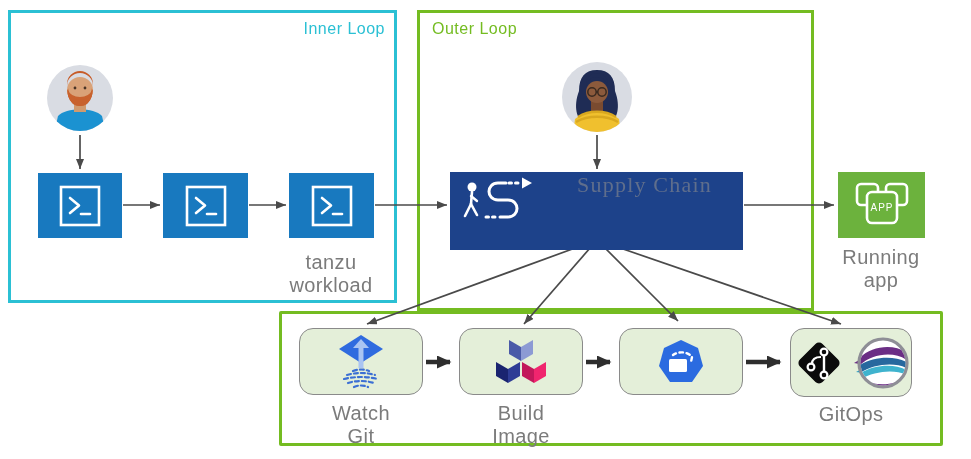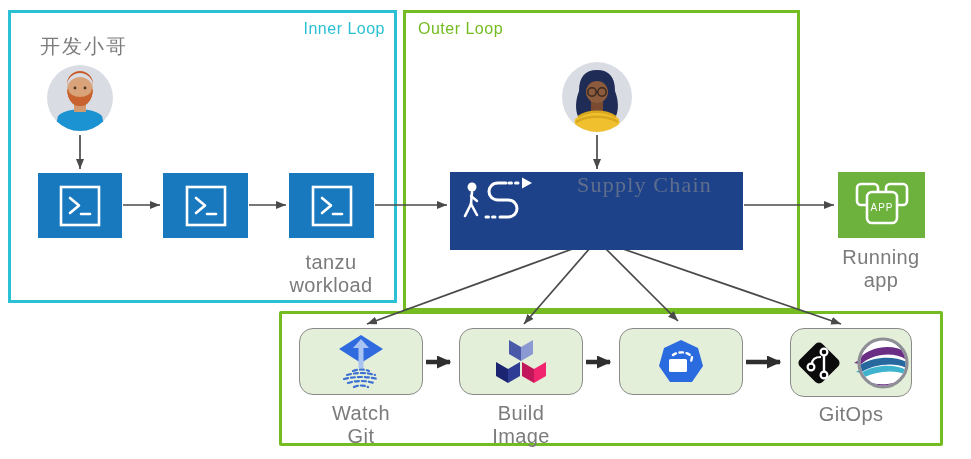--- a/index.html
+++ b/index.html
@@ -1,20 +1,20 @@
 <!DOCTYPE html>
 <html style="--inner-border: #2BC0D4; --outer-border: #74BC21; --step-blue: #1879BF; --supply-navy: #1D428A; --supply-text: #5F6E8C; --running-green: #6CB23D; --item-fill: #E4EFD9; --item-border: #8A8A8A; --label-gray: #7B7B7B; --arrow: #4A4A4A; --arrow-bold: #2E2E2E;"><head>
 <meta charset="utf-8">
 <style>
   html,body{margin:0;padding:0;background:#fff;font-family:"Liberation Sans",sans-serif;}
   #canvas{position:relative;width:971px;height:459px;background:#fff;overflow:hidden;}
   .abs{position:absolute;}
   .loop-box{position:absolute;background:transparent;box-sizing:border-box;}
   #inner-loop{left:8px;top:10px;width:389px;height:293px;border:3px solid var(--inner-border);}
-  #outer-loop{left:403px;top:10px;width:397px;height:301px;border:3px solid var(--outer-border);}
+  #outer-loop{left:417px;top:10px;width:397px;height:301px;border:3px solid var(--outer-border);}
   #pipeline-box{left:279px;top:311px;width:664px;height:135px;border:3px solid var(--outer-border);border-radius:2px;}
   .loop-label{font-size:16px;letter-spacing:.5px;font-weight:400;}
   #inner-loop-label{position:absolute;right:9px;top:7px;color:var(--inner-border);}
   #outer-loop-label{position:absolute;left:12px;top:7px;color:var(--outer-border);}
   .persona-label{color:var(--label-gray);font-size:20px;}
   #dev-persona-label{left:40px;top:33px;letter-spacing:2px;}
   #devsecops-label{left:520px;top:26px;width:154px;text-align:center;letter-spacing:.5px;}
   .step-box{position:absolute;background:var(--step-blue);display:flex;align-items:center;justify-content:center;}
   .diagram-label{position:absolute;color:var(--label-gray);font-size:20px;text-align:center;white-space:pre-line;line-height:23px;letter-spacing:.4px;}
   #supply-chain{left:450px;top:172px;width:293px;height:78px;background:var(--supply-navy);display:flex;align-items:flex-start;font-family:Liberation Serif, serif;}
@@ -57,21 +57,20 @@
     <line x1="744" y1="205" x2="834" y2="205" marker-end="url(#ah)"></line>
     <line x1="597" y1="240" x2="367" y2="324" marker-end="url(#ah)"></line>
     <line x1="597" y1="240" x2="524" y2="324" marker-end="url(#ah)"></line>
     <line x1="597" y1="240" x2="678" y2="321" marker-end="url(#ah)"></line>
     <line x1="597" y1="240" x2="841" y2="324" marker-end="url(#ah)"></line>
     <line class="bold" x1="426" y1="362" x2="450" y2="362" marker-end="url(#ahb)"></line>
     <line class="bold" x1="586" y1="362" x2="610" y2="362" marker-end="url(#ahb)"></line>
     <line class="bold" x1="746" y1="362" x2="780" y2="362" marker-end="url(#ahb)"></line>
   </svg>
 
-  <div class="abs persona-label" id="dev-persona-label">开发小哥</div>
 
   <svg class="abs" style="left:46px;top:64px" width="68" height="68" viewBox="0 0 68 68">
     <defs>
         <clipPath id="devclip">
           <circle cx="34" cy="34" r="33"></circle>
         </clipPath>
       </defs>
     <circle cx="34" cy="34" r="33" fill="#D9DCE3"></circle>
     <g clip-path="url(#devclip)">
       <path d="M12,52 C20,43 48,43 56,52 L60,70 H8 Z" fill="#1B92D1"></path>

